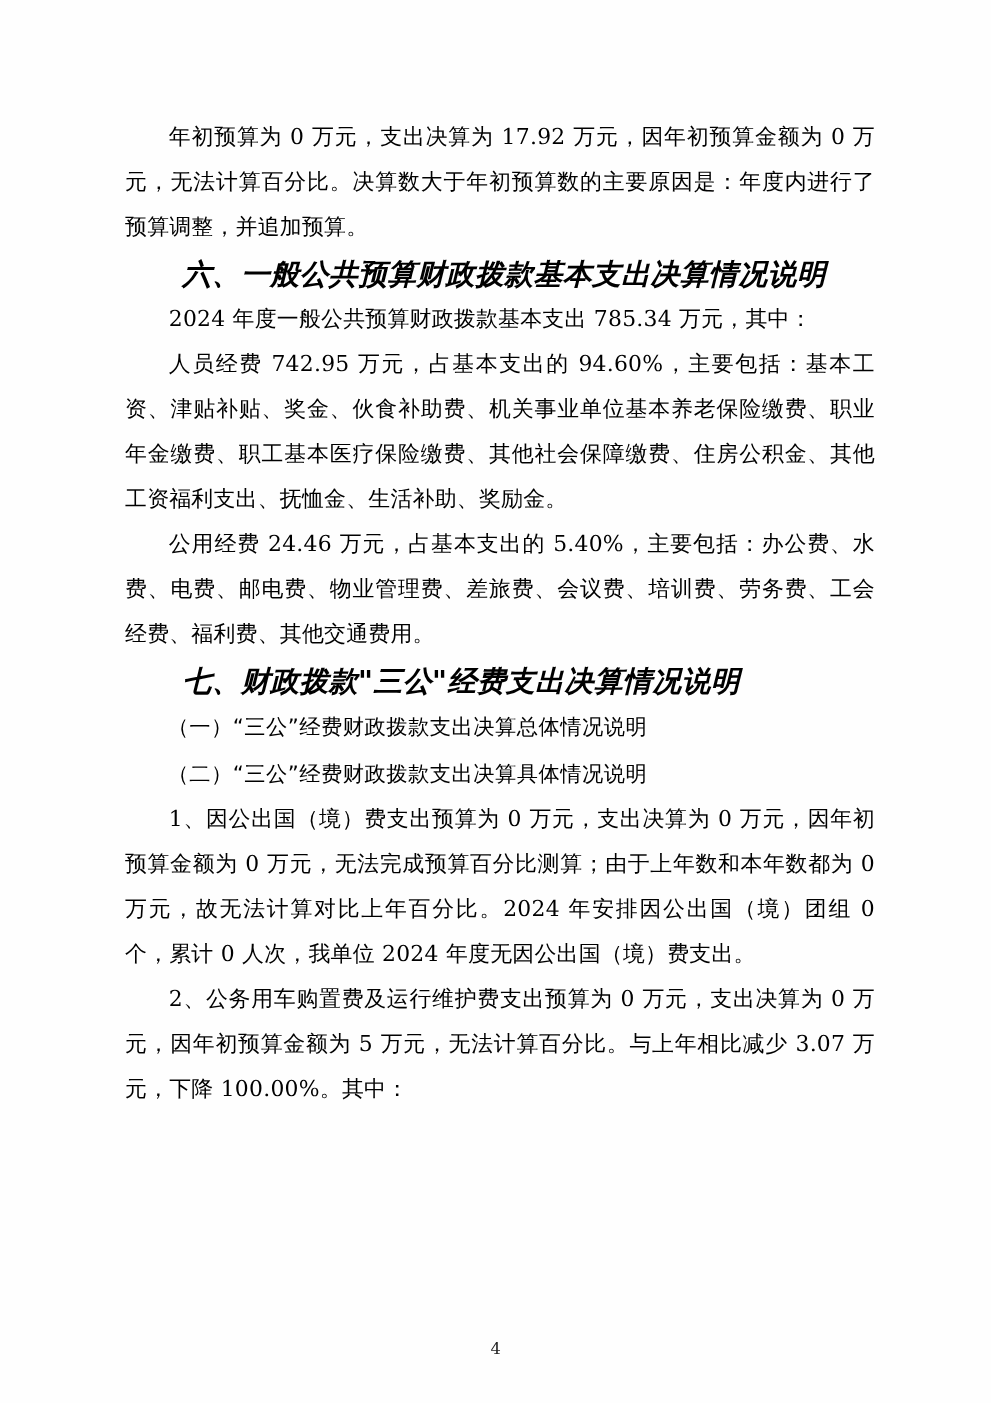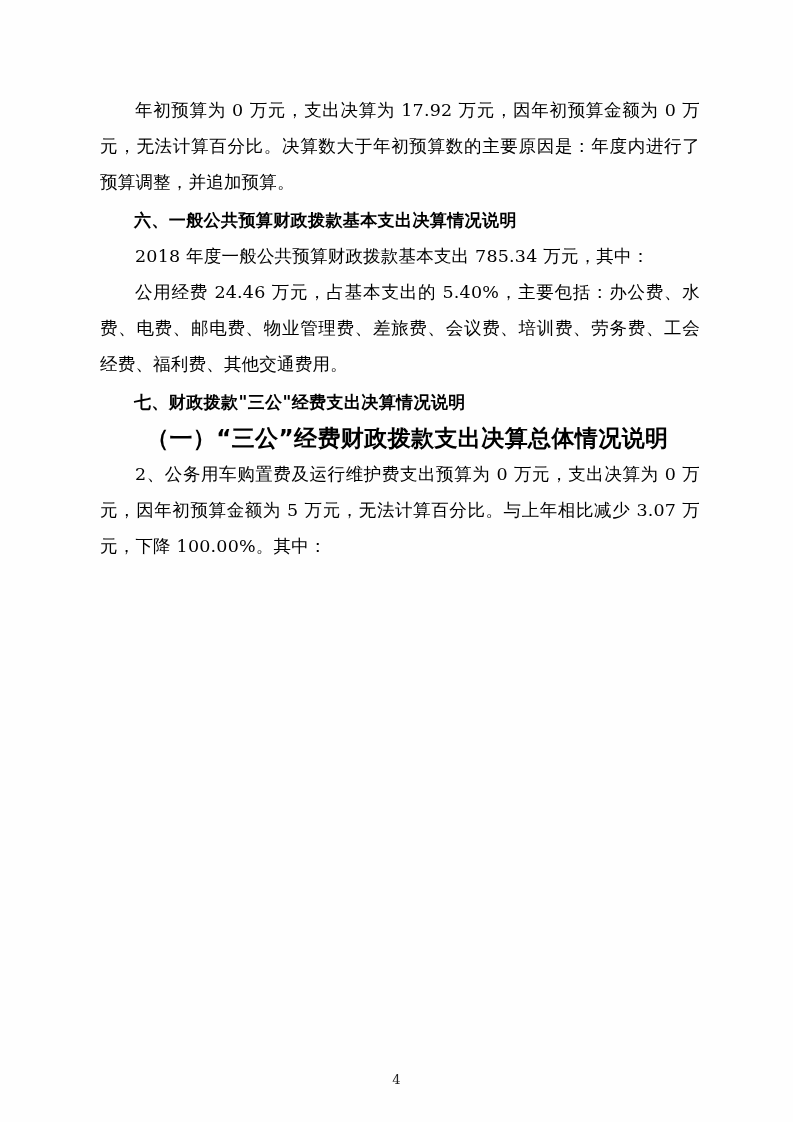--- a/index.html
+++ b/index.html
@@ -37,28 +37,29 @@
     text-justify: inter-ideograph;
     letter-spacing: 0.2px;
   }
   p.body {
     text-indent: 2em;
   }
   p.heading {
     text-indent: 2em;
     font-weight: bold;
     font-family: "DejaVu Sans", "Liberation Sans", sans-serif;
-    font-size: 17px;
+    font-size: 23px;
     letter-spacing: 0.4px;
+    font-style: italic;
   }
   p.subheading {
     text-indent: 2em;
-    font-weight: bold;
+    font-weight: normal;
     font-family: "DejaVu Sans", "Liberation Sans", sans-serif;
-    font-size: 23px;
+    font-size: 17px;
     letter-spacing: 0.4px;
   }
   .gap-before {
     margin-top: 2px;
   }
   .page-number {
     position: absolute;
     left: 0;
     top: 1072px;
     width: 793px;
@@ -68,20 +69,23 @@
     font-family: "DejaVu Serif", "Liberation Serif", serif;
   }
 </style>
 </head>
 <body>
 
 <div class="page">
   <div class="content">
     <p class="body">年初预算为 0 万元，支出决算为 17.92 万元，因年初预算金额为 0 万元，无法计算百分比。决算数大于年初预算数的主要原因是：年度内进行了预算调整，并追加预算。</p>
     <p class="heading gap-before">六、一般公共预算财政拨款基本支出决算情况说明</p>
-    <p class="body">2018 年度一般公共预算财政拨款基本支出 785.34 万元，其中：</p>
+    <p class="body">2024 年度一般公共预算财政拨款基本支出 785.34 万元，其中：</p>
+    <p class="body">人员经费 742.95 万元，占基本支出的 94.60%，主要包括：基本工资、津贴补贴、奖金、伙食补助费、机关事业单位基本养老保险缴费、职业年金缴费、职工基本医疗保险缴费、其他社会保障缴费、住房公积金、其他工资福利支出、抚恤金、生活补助、奖励金。</p>
     <p class="body">公用经费 24.46 万元，占基本支出的 5.40%，主要包括：办公费、水费、电费、邮电费、物业管理费、差旅费、会议费、培训费、劳务费、工会经费、福利费、其他交通费用。</p>
     <p class="heading gap-before">七、财政拨款"三公"经费支出决算情况说明</p>
     <p class="subheading">（一）“三公”经费财政拨款支出决算总体情况说明</p>
+    <p class="subheading gap-before">（二）“三公”经费财政拨款支出决算具体情况说明</p>
+    <p class="body">1、因公出国（境）费支出预算为 0 万元，支出决算为 0 万元，因年初预算金额为 0 万元，无法完成预算百分比测算；由于上年数和本年数都为 0 万元，故无法计算对比上年百分比。2024 年安排因公出国（境）团组 0 个，累计 0 人次，我单位 2024 年度无因公出国（境）费支出。</p>
     <p class="body">2、公务用车购置费及运行维护费支出预算为 0 万元，支出决算为 0 万元，因年初预算金额为 5 万元，无法计算百分比。与上年相比减少 3.07 万元，下降 100.00%。其中：</p>
   </div>
   <div class="page-number">4</div>
 </div>
 
 </body></html>

